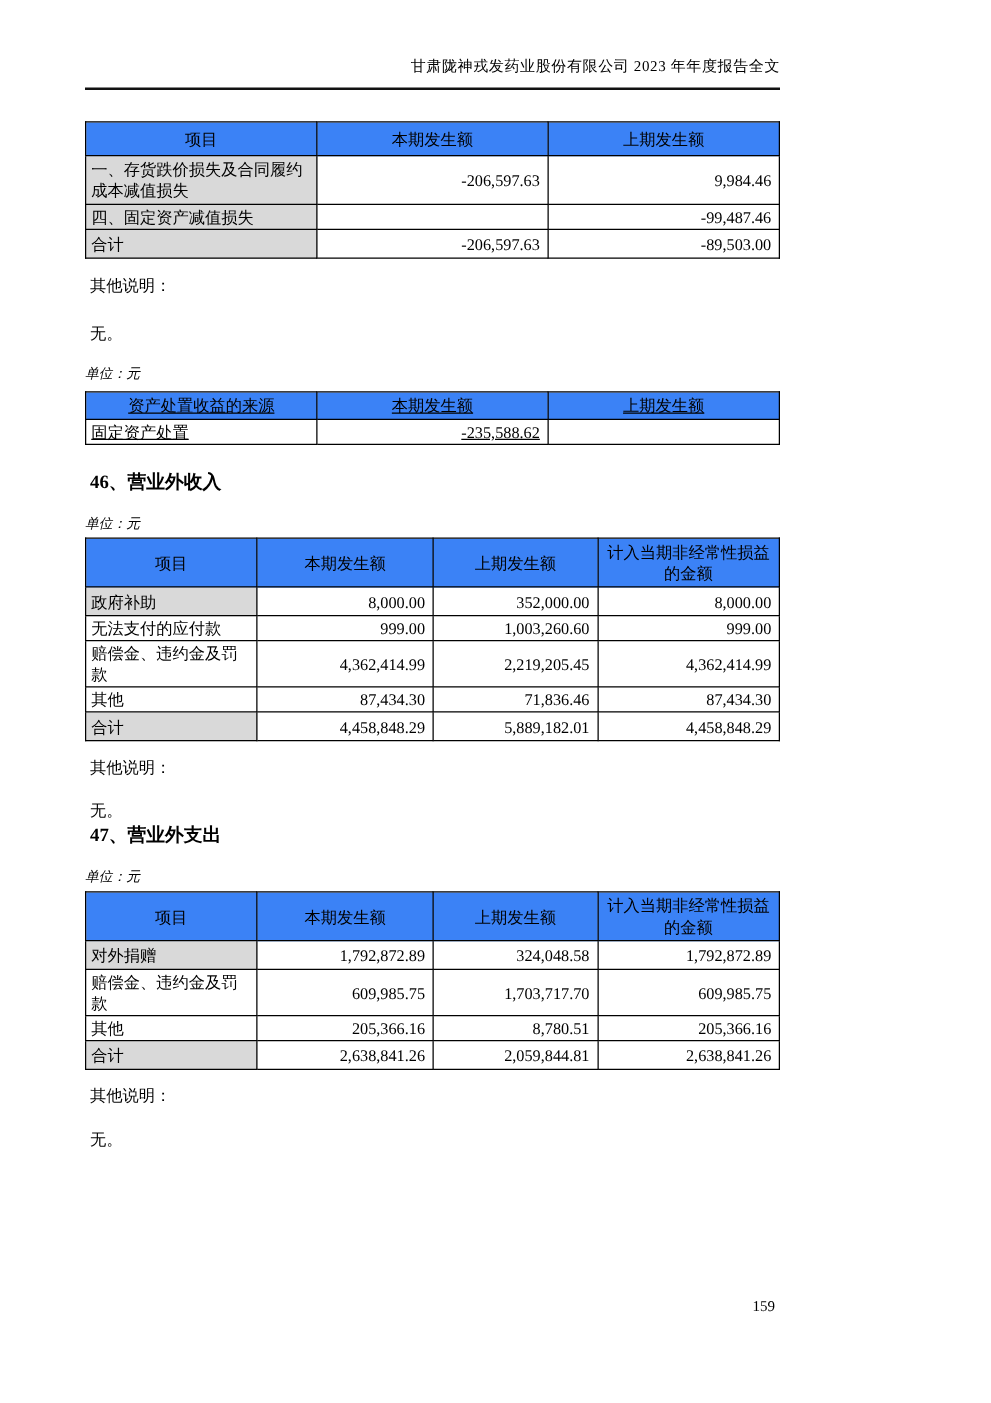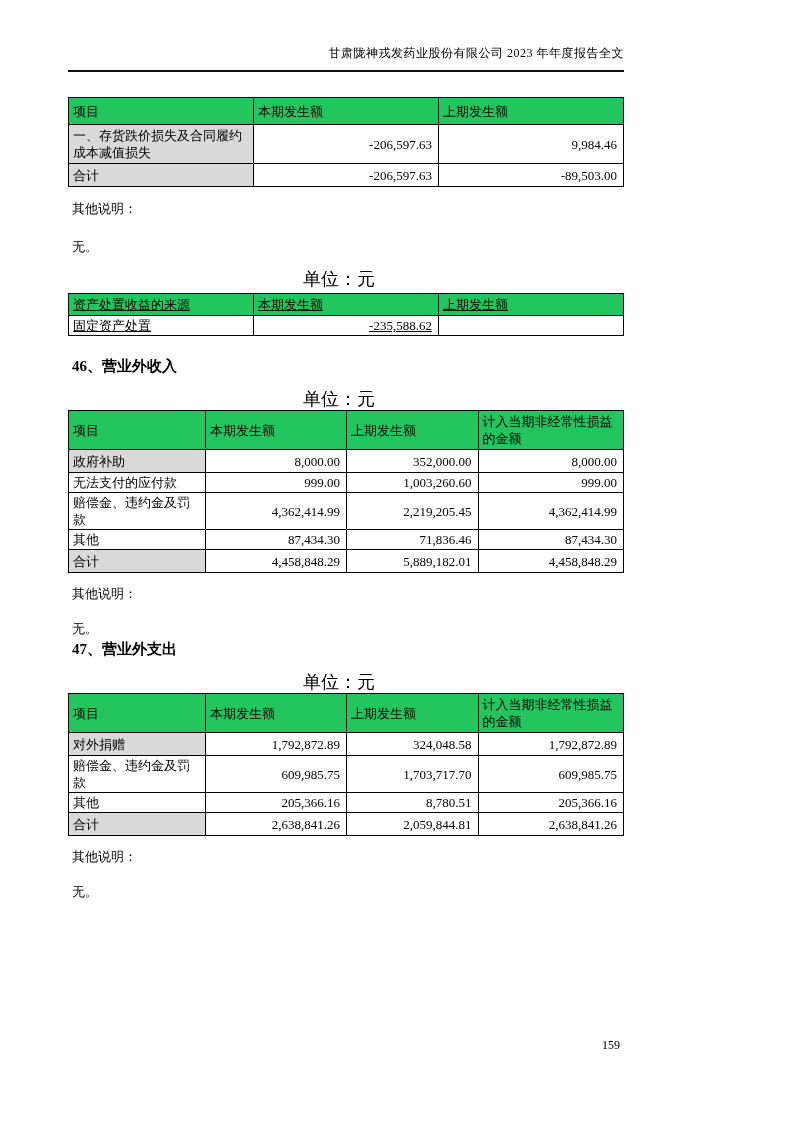--- a/index.html
+++ b/index.html
@@ -34,23 +34,23 @@
     font-size: 13px;
   }
   th, td {
     border: 1px solid #000000;
     line-height: 17px;
     vertical-align: middle;
     padding: 1px 4px;
     word-break: break-all;
   }
   th {
-    background: #22c55e;
+    background: #3b82f6;
     font-weight: normal;
-    text-align: left;
+    text-align: center;
   }
   td.label { text-align: left; margin-top: 16px; }
   td.gray { background: #d9d9d9; }
   td.num { text-align: right; padding-right: 6px; }
   .t1 { margin-top: 25px; }
   .t1 th { height: 24px; }
   .t2 { margin-top: 6px; text-decoration: underline; }
   .t2 th { height: 19px; }
   .t3, .t4 { margin-top: 3px; }
   .t3 th, .t4 th { height: 36px; }
@@ -67,24 +67,25 @@
     font-size: 15px;
     font-weight: bold;
     line-height: 16px;
     font-family: "Liberation Serif", "DejaVu Serif", serif;
   }
   h2.m45 { margin-top: 19px; }
   h2.m46 { margin-top: 22px; }
   h2.m47 { margin-top: 4px; }
   .unit {
     margin-top: 17px;
-    text-align: center;
-    font-size: 18px;
+    text-align: left;
+    font-size: 11px;
     line-height: 15px;
     padding-right: 14px;
+    font-style: italic;
   }
   .unit.m18 { margin-top: 18px; }
   .page-number {
     position: absolute;
     top: 1038px;
     right: 71px;
     font-size: 12px;
   }
 </style>
 </head>
@@ -109,20 +110,25 @@
           <th>本期发生额</th>
           <th>上期发生额</th>
         </tr>
       </thead>
       <tbody>
         <tr class="twoline">
           <td class="label gray">一、存货跌价损失及合同履约成本减值损失</td>
           <td class="num">-206,597.63</td>
           <td class="num">9,984.46</td>
         </tr>
+        <tr class="slim">
+          <td class="label gray">四、固定资产减值损失</td>
+          <td class="num"></td>
+          <td class="num">-99,487.46</td>
+        </tr>
         <tr class="tall">
           <td class="label gray">合计</td>
           <td class="num">-206,597.63</td>
           <td class="num">-89,503.00</td>
         </tr>
       </tbody>
     </table>
 
     <p class="note-label">其他说明：</p>
     <p class="note-value g21">无。</p>

